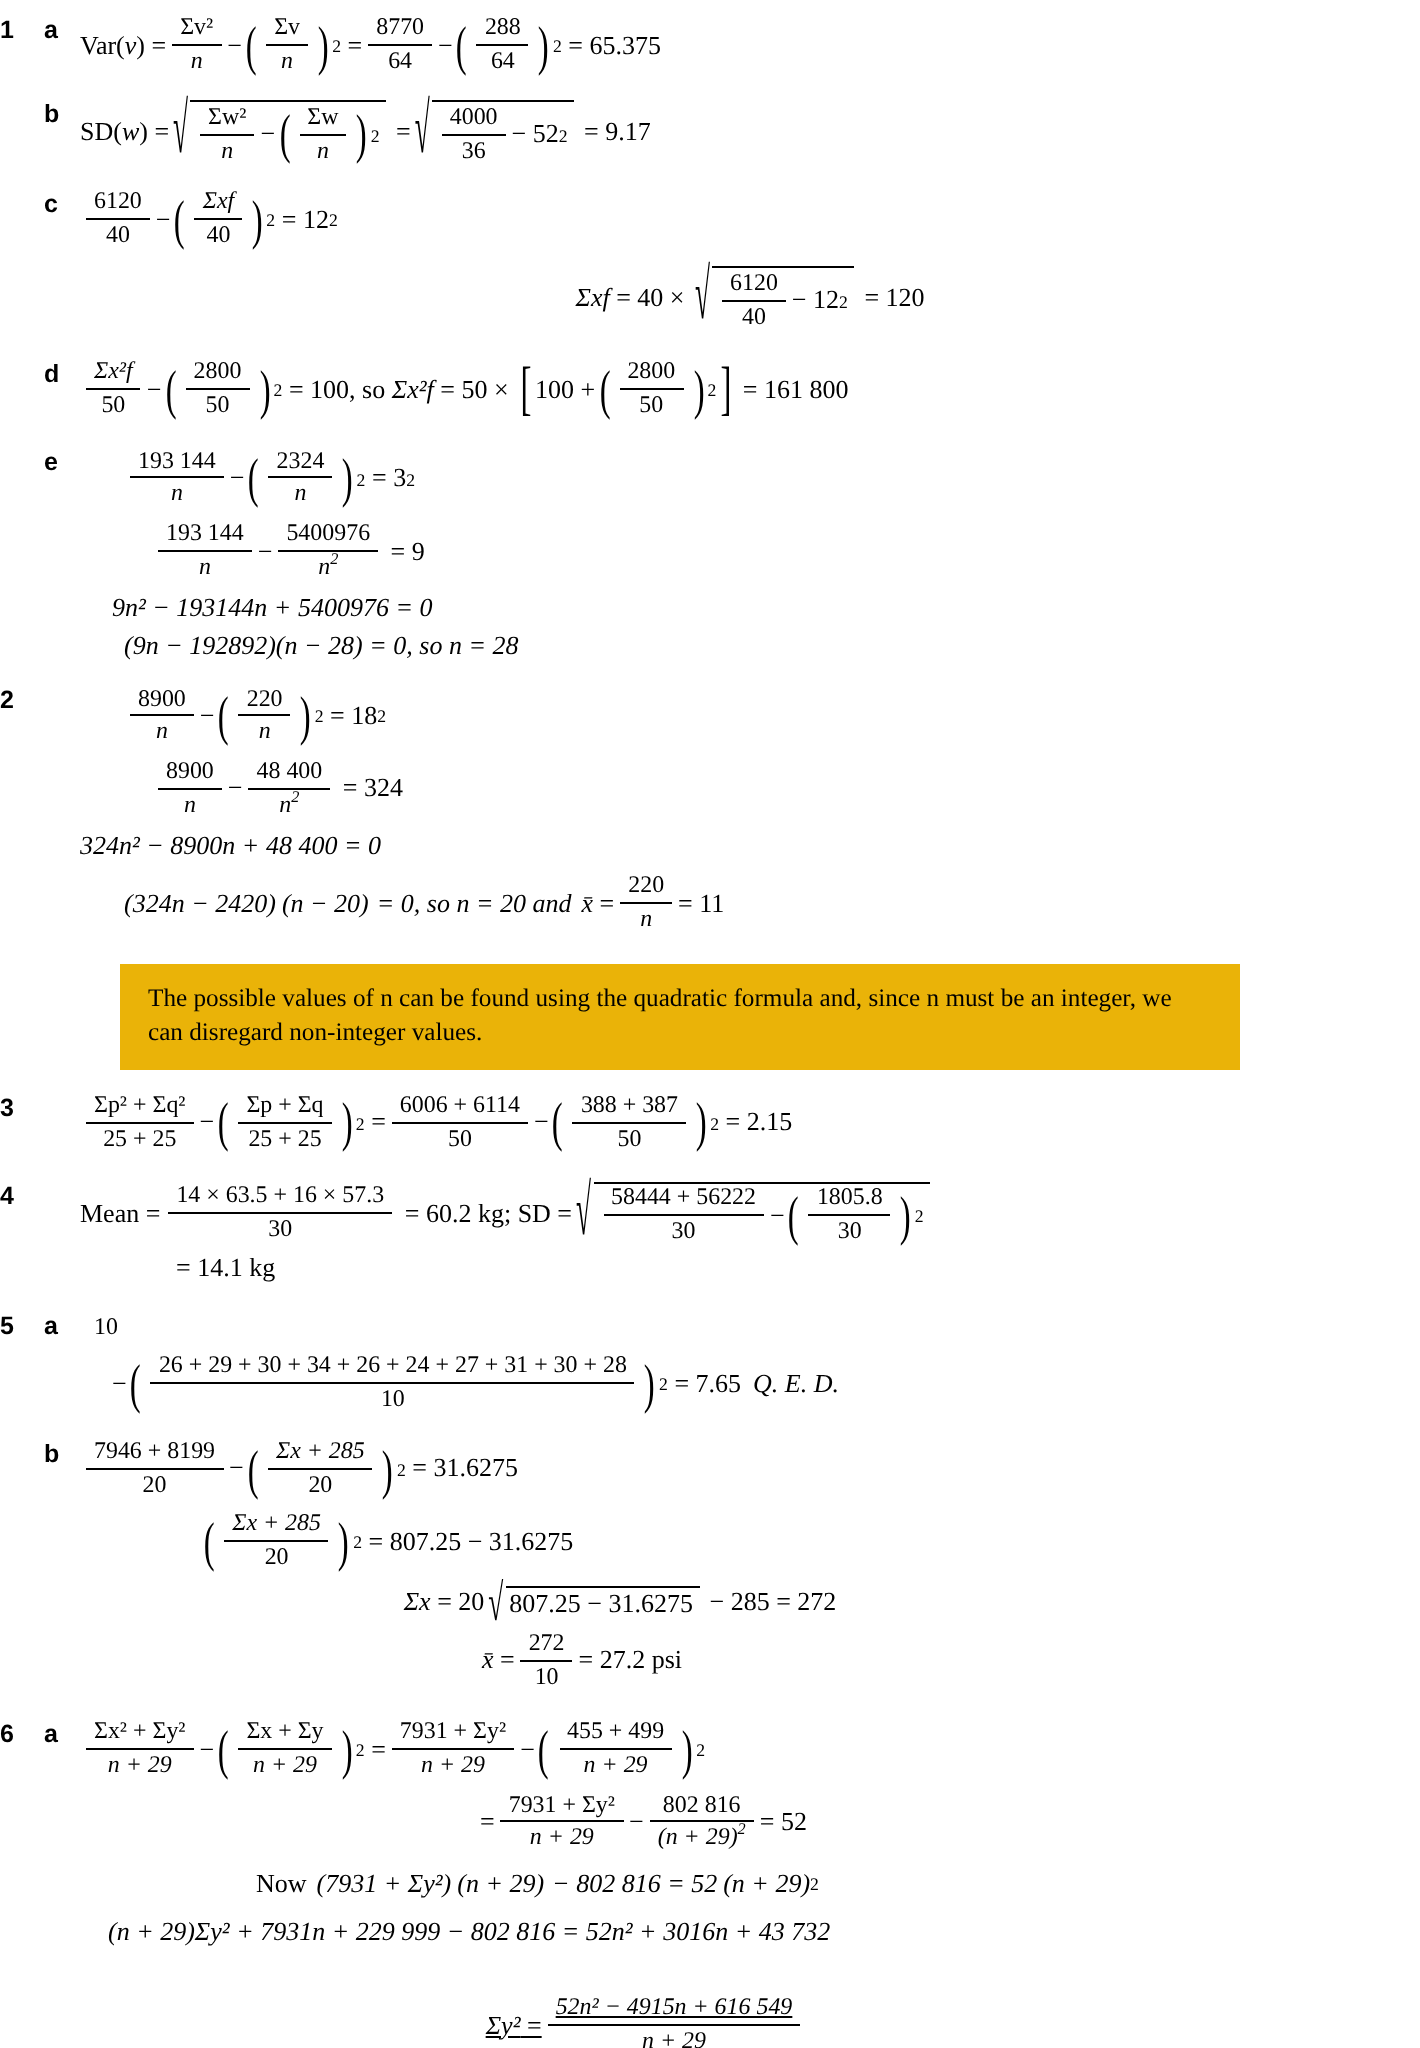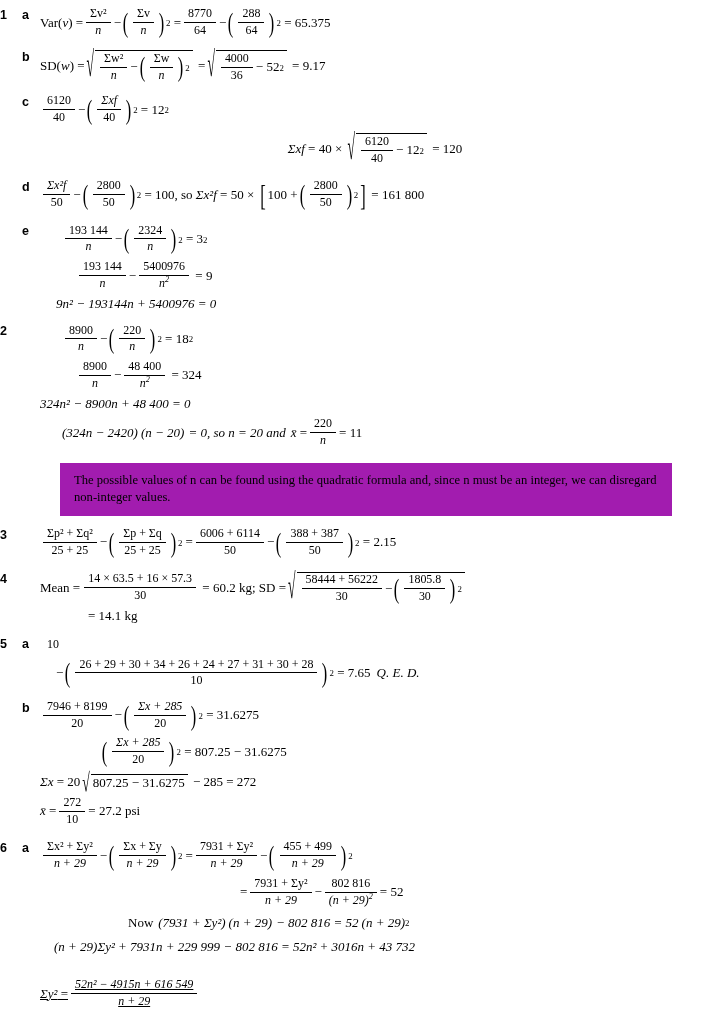--- a/index.html
+++ b/index.html
@@ -49,21 +49,21 @@
   }
   .mline {
     display: flex;
     align-items: center;
     justify-content: flex-start;
     margin: 2px 0;
     line-height: 1.15;
     white-space: nowrap;
   }
   .mline.center { justify-content: center; }
-  .mline.right { justify-content: flex-start; }
+  .mline.right { justify-content: center; }
   .mi { font-style: italic; }
   .frac {
     display: inline-flex;
     flex-direction: column;
     vertical-align: middle;
     text-align: center;
     margin: 0 3px;
     position: relative;
     top: -0.05em;
   }
@@ -113,27 +113,27 @@
   .sqrt .radsym.tall {
     transform: scaleY(2.6);
   }
   .sqrt .radicand {
     border-top: 1px solid #000;
     padding: 1px 3px 0 2px;
     display: inline-flex;
     align-items: center;
   }
   .note {
-    background: #a21caf;
+    background: #eab308;
     padding: 9px 14px 10px 14px;
     font-family: "Liberation Serif", serif;
     font-size: 12.6px;
     line-height: 1.35;
     margin: 8px 0 8px 60px;
-    width: 612px;
+    width: 560px;
     box-sizing: border-box;
   }
   .sec { margin-bottom: 2px; }
   .qed { font-style: italic; margin-left: 6px; font-family: Liberation Serif, serif; }
 </style>
 </head>
 <body>
 
 <div class="page">
 
@@ -335,20 +335,23 @@
         <span class="frac">
             <span class="num">5400976</span>
             <span class="den mi"><span>n</span><span class="sup">2</span></span>
           </span>
         <span>&nbsp;=&nbsp;</span>
           <span>9</span>
       </div>
       <div class="mline" style="margin-top:6px;margin-left:16px;">
         <span class="mi">9n² − 193144n + 5400976 = 0</span>
       </div>
+      <div class="mline" style="padding-left:22px;margin-top:4px;">
+        <span class="mi">(9n − 192892)(n − 28) = 0, so n = 28</span>
+      </div>
     </div>
   </div>
 
   <div class="qrow sec" style="margin-top:8px;">
     <div class="qnum">2</div>
     <div class="plet"></div>
     <div class="mathbody">
       <div class="mline" style="padding-left:22px;">
         <span class="frac">
             <span class="num">8900</span>

